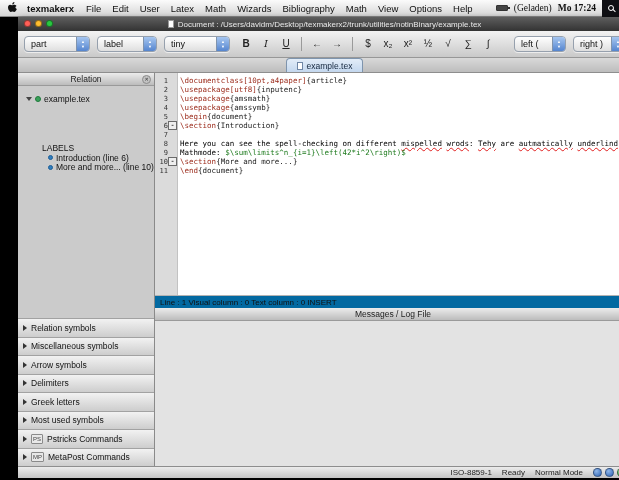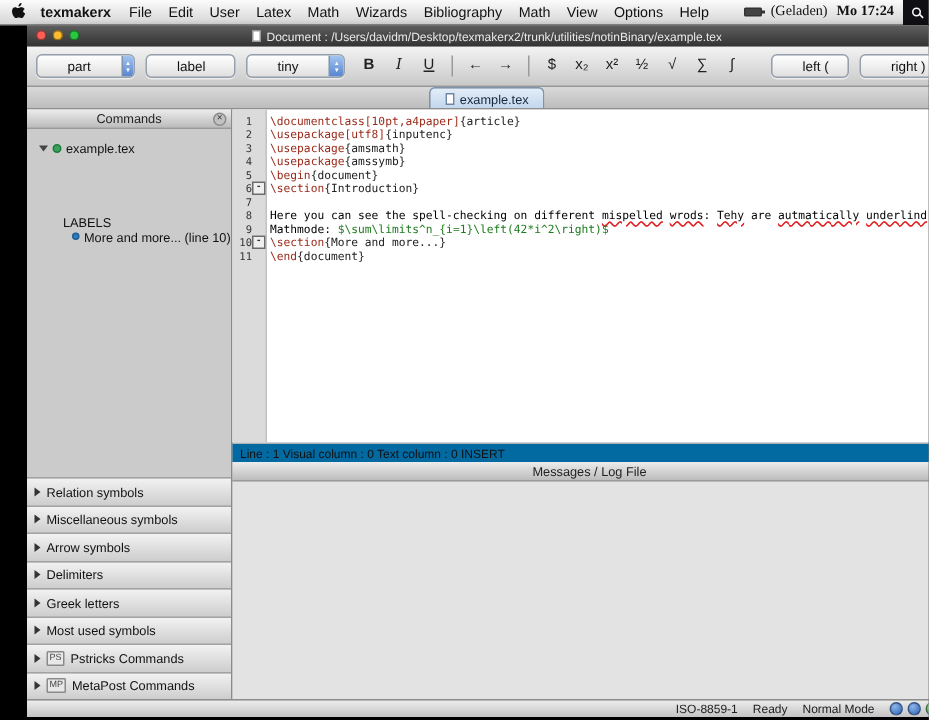--- a/index.html
+++ b/index.html
@@ -30,21 +30,21 @@
   .tl.red { background:#ff5f57; } .tl.yellow { background:#febc2e; } .tl.green { background:#28c840; }
   .title-text { display:flex; align-items:center; gap:4px; max-width:480px; white-space:nowrap; overflow:hidden; }
   .doc-ico { width:6px; height:8px; background:#fff; border:1px solid #999; }
 
   
   .toolbar { height:27px; background:linear-gradient(#f3f3f3,#c9c9c9); border-bottom:1px solid #979797; display:flex; align-items:center; padding:0 6px; gap:7px; }
   .tb-left,.tb-right { display:flex; gap:7px; align-items:center; }
   .tb-right { margin-left:auto; }
   .tb-icons { display:flex; align-items:center; gap:2px; }
   .mac-select { display:inline-flex; align-items:stretch; height:16px; border:1px solid #96a0ad; border-radius:4px; background:linear-gradient(#ffffff,#dfdfdf); overflow:hidden; box-shadow:0 1px 0 rgba(255,255,255,.6); }
-  .sel-label { padding:0 20px; font-size:9px; line-height:14px; color:#111; flex:1; white-space:nowrap; }
+  .sel-label { padding:0 6px; font-size:9px; line-height:14px; color:#111; flex:1; white-space:nowrap; }
   .mac-select[data-name="structure-level-select"] { width:66px; }
   .mac-select[data-name="label-select"] { width:60px; }
   .mac-select[data-name="font-size-select"] { width:66px; }
   .mac-select[data-name="left-delimiter-select"], .mac-select[data-name="right-delimiter-select"] { width:52px; }
   .sel-cap { width:13px; display:flex; flex-direction:column; align-items:center; justify-content:center; background:linear-gradient(#a6c6f0,#5585cf); border-left:1px solid #7f93ad; color:#fff; }
   .sel-cap::before { content:"▲"; font-size:4px; line-height:5px; }
   .sel-cap::after  { content:"▼"; font-size:4px; line-height:5px; }
   .tb-btn { width:18px; height:18px; border:none; background:transparent; font-family:"Liberation Sans",sans-serif; font-size:10px; color:#222; cursor:default; padding:0; line-height:18px; }
   .tb-btn[data-name="bold-icon"] { font-weight:bold; }
   .tb-btn[data-name="italic-icon"] { font-style:italic; font-family:"DejaVu Serif",serif; }
@@ -209,31 +209,35 @@
       <div class="tab" data-name="tab-example-tex">
         <span class="tab-ico" data-name="tab-document-icon"></span>
         <span data-name="tab-label">example.tex</span>
       </div>
     </div>
 
     <div class="mainrow" data-name="main-area">
 
       <div class="sidebar" data-name="sidebar">
         <div class="panel-header" data-name="structure-panel-header">
-          <span class="ph-title" data-name="structure-panel-title">Commands</span>
+          <span class="ph-title" data-name="structure-panel-title">Relation</span>
           <span class="close-dot" data-name="structure-close-icon"></span>
         </div>
         <div class="tree" id="structure-tree" data-name="structure-tree">
             <div class="tree-item lvl0" data-name="structure-item-example-tex">
               <span class="disc" data-name="disclosure-triangle-icon"></span>
               <span class="dot document-dot" data-name="document-dot-icon"></span>
               <span class="tree-label" data-name="structure-item-label">example.tex</span>
             </div>
             <div class="tree-item lvl1" data-name="structure-item-labels">
               <span class="tree-label" data-name="structure-item-label">LABELS</span>
+            </div>
+            <div class="tree-item lvl2" data-name="structure-item-introduction-line-6">
+              <span class="dot section-dot" data-name="section-dot-icon"></span>
+              <span class="tree-label" data-name="structure-item-label">Introduction (line 6)</span>
             </div>
             <div class="tree-item lvl2" data-name="structure-item-more-and-more-line-10">
               <span class="dot section-dot" data-name="section-dot-icon"></span>
               <span class="tree-label" data-name="structure-item-label">More and more... (line 10)</span>
             </div>
           </div>
         <div class="sections" id="symbol-sections" data-name="symbol-sections">
             <div class="section-row" data-name="section-relation-symbols">
               <span class="tri" data-name="triangle-icon"></span>
               <span class="sec-label" data-name="section-label">Relation symbols</span>

